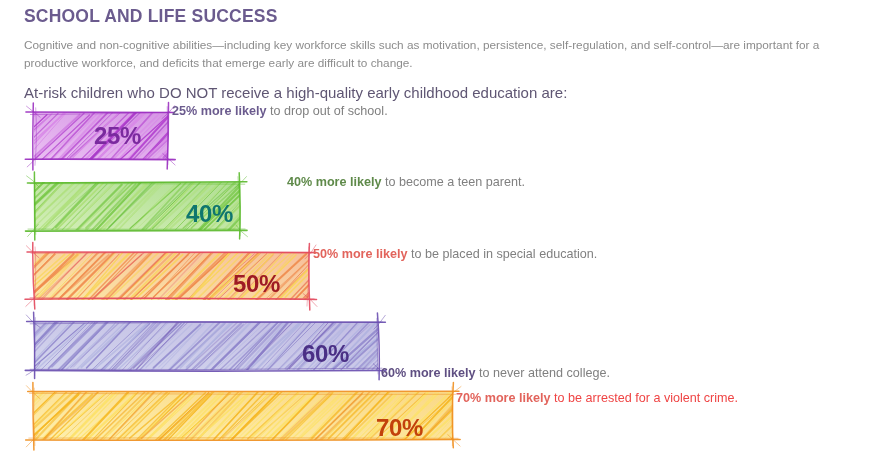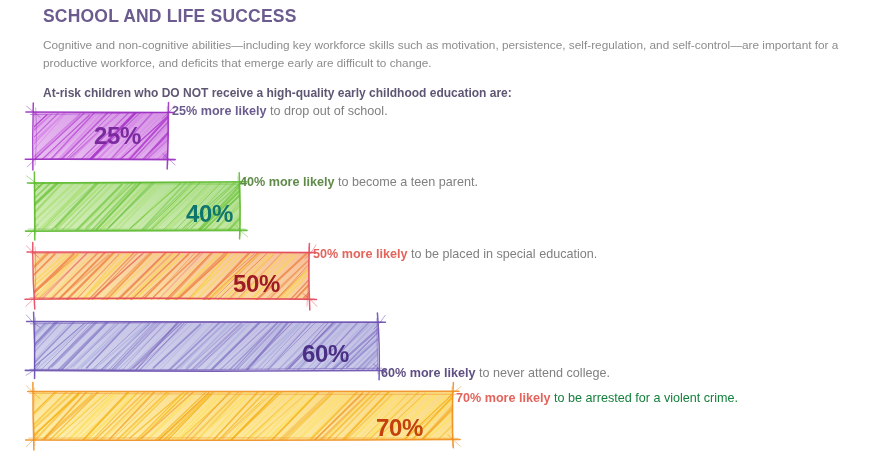--- a/index.html
+++ b/index.html
@@ -19,42 +19,41 @@
     width: 878px;
     height: 458px;
   }
 
   
   .header {
     position: absolute;
     left: 24px;
     top: 4px;
     width: 830px;
-    margin-left: 19px;
   }
   .page-title {
     font-size: 17.5px;
     font-weight: bold;
     letter-spacing: 0.2px;
     color: #6b5b8e;
     margin: 0;
     padding: 0;
     line-height: 24px;
   }
   .intro {
     font-size: 11.8px;
     color: #8c8c8c;
     line-height: 18px;
     margin: 8px 0 0 0;
     width: 800px;
     font-weight: normal;
   }
   .subhead {
-    font-size: 12px;
-    font-weight: bold;
+    font-size: 15px;
+    font-weight: normal;
     color: #5f5673;
     margin: 12px 0 0 0;
     line-height: 18px;
   }
 
   
   .rows {
     position: absolute;
     left: 0;
     top: 96px;
@@ -751,17 +750,17 @@
             <path d="M8.3,70.9 Q15.7,63.9 20.2,57.2" fill="none" stroke="#ef8f1f" stroke-width="0.9" stroke-linecap="round" opacity="0.55"></path>
             <path d="M429.8,22.1 Q434.5,16.4 443.0,10.5" fill="none" stroke="#ef8f1f" stroke-width="0.9" stroke-linecap="round" opacity="0.55"></path>
             <path d="M429.7,58.6 Q437.9,66.3 442.1,70.1" fill="none" stroke="#ef8f1f" stroke-width="0.9" stroke-linecap="round" opacity="0.55"></path>
           </svg>
           <div class="bar-pct" style="color: #c2410c; left: 358px; top: 40px;">70%</div>
         </div>
       </div>
     </div>
 
 <div class="row-label" style="left: 172px; top: 103px;"><b style="color: rgb(107, 91, 142);">25% more likely</b><span style="color: rgb(128, 128, 128);"> to drop out of school.</span></div>
-    <div class="row-label" style="left: 240px; top: 174px;"><b style="color: rgb(95, 138, 74);">40% more likely</b><span style="color: rgb(128, 128, 128);"> to become a teen parent.</span></div>
+    <div class="row-label" style="left: 240px; top: 174px;"><b style="color: rgb(95, 138, 74); padding-left: 47px;">40% more likely</b><span style="color: rgb(128, 128, 128);"> to become a teen parent.</span></div>
     <div class="row-label" style="left: 313px; top: 246px;"><b style="color: rgb(226, 100, 92);">50% more likely</b><span style="color: rgb(128, 128, 128);"> to be placed in special education.</span></div>
     <div class="row-label" style="left: 381px; top: 317px; margin-top: 48px;"><b style="color: rgb(95, 79, 130);">60% more likely</b><span style="color: rgb(128, 128, 128);"> to never attend college.</span></div>
-    <div class="row-label" style="left: 456px; top: 390px;"><b style="color: rgb(226, 100, 92);">70% more likely</b><span style="color: #15803d;"> to be arrested for a violent crime.</span></div>
+    <div class="row-label" style="left: 456px; top: 390px;"><b style="color: rgb(226, 100, 92);">70% more likely</b><span style="color: #ef4444;"> to be arrested for a violent crime.</span></div>
   </div>
 
 </body></html>

